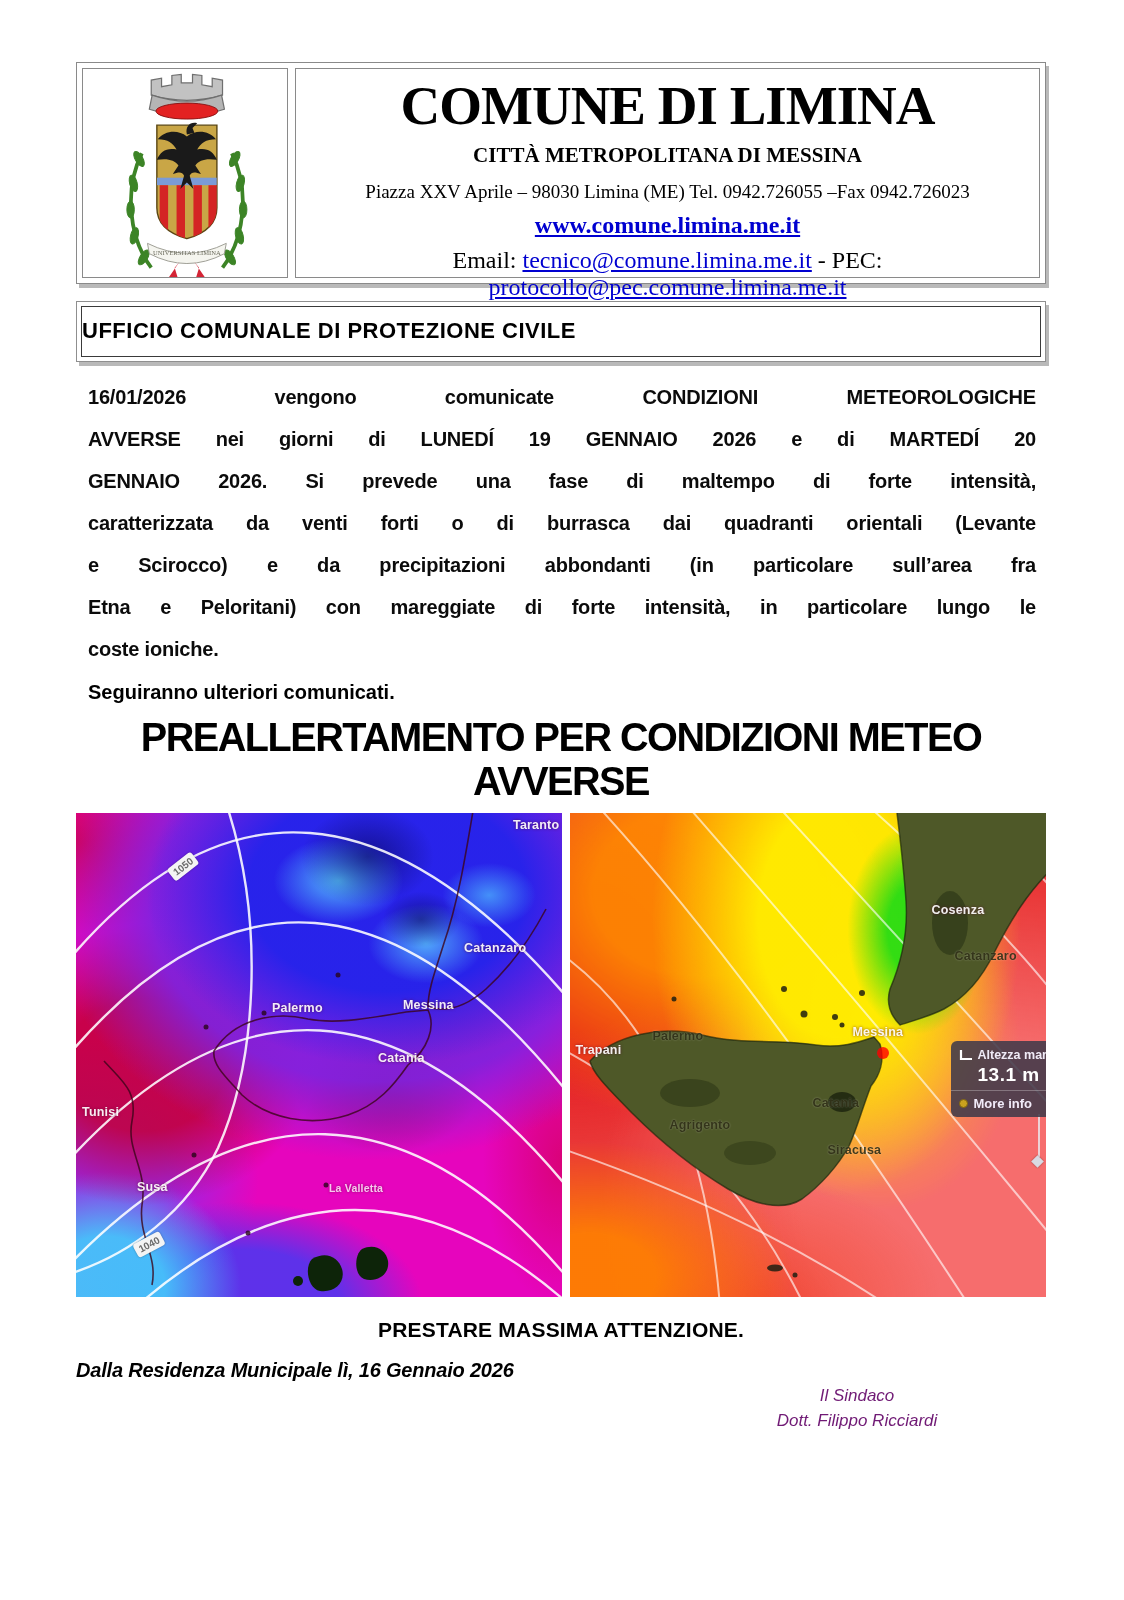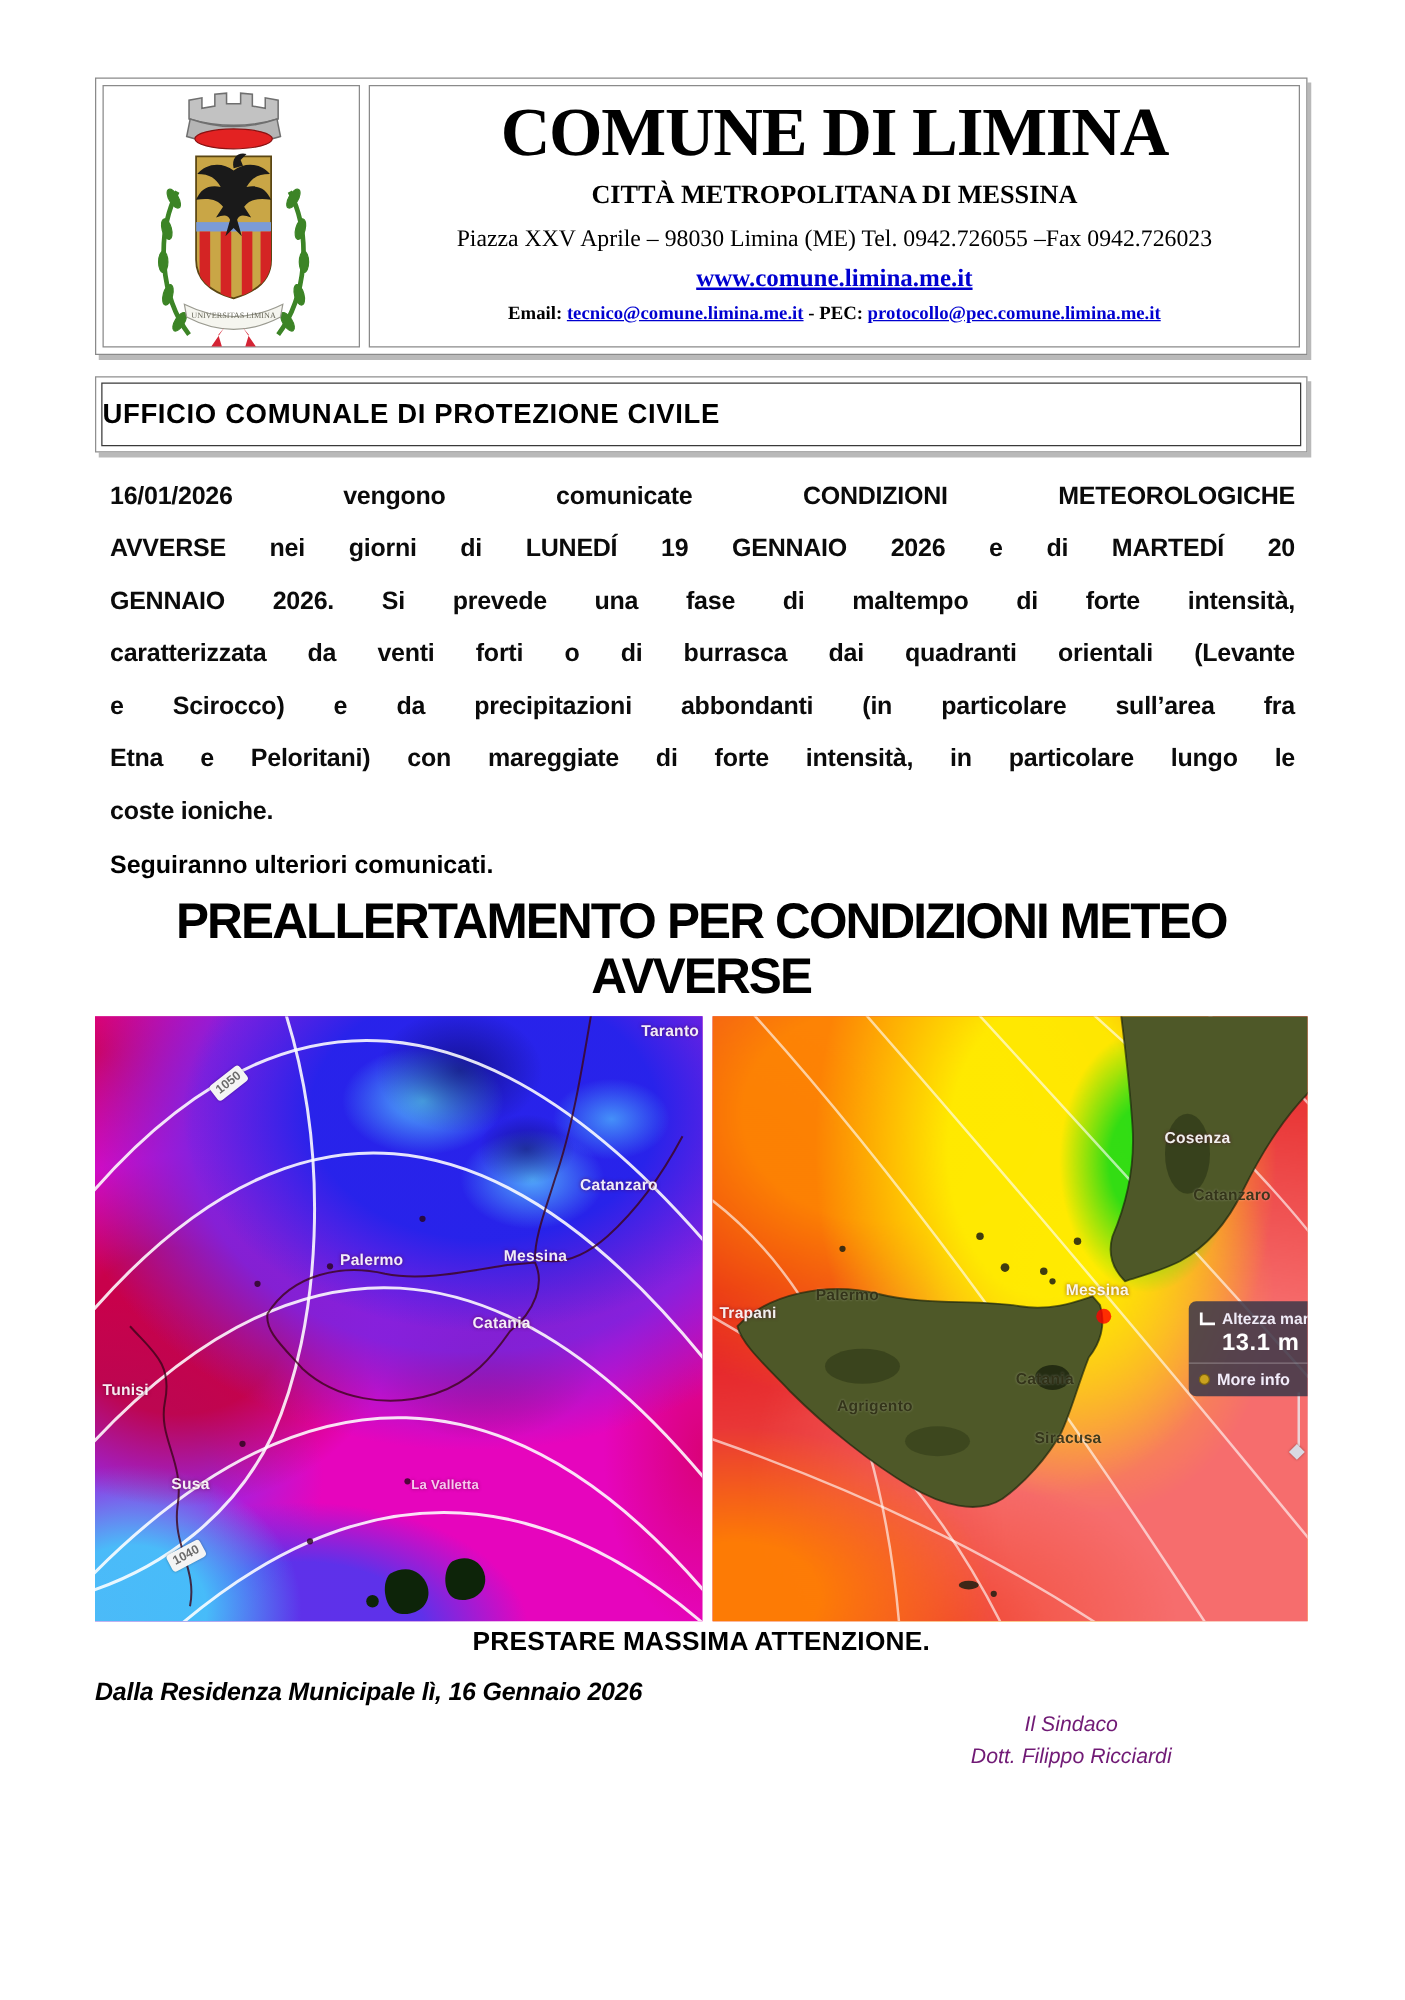--- a/index.html
+++ b/index.html
@@ -12,22 +12,22 @@
   
   .header-table {
     display:flex; gap:7px; border:1px solid #8a8a8a; background:#fff;
     padding:5px; box-shadow:3px 4px 0 #b9b9b9; height:222px;
   }
   .crest-cell { width:206px; border:1px solid #8a8a8a; display:flex; align-items:center; justify-content:center; }
   .head-cell { flex:1; border:1px solid #8a8a8a; text-align:center; padding-top:8px; font-family:"Liberation Serif", serif; }
   .muni-title { font-size:55px; font-weight:700; letter-spacing:-1px; line-height:1.05; }
   .muni-sub { font-size:21px; font-weight:700; margin-top:8px; }
   .muni-addr { font-size:19px; margin-top:13px; }
-  .muni-site { margin-top:9px; font-size:20px; font-weight:700; }
-  .muni-mail { margin-top:8px; font-size:15px; font-weight:700; }
+  .muni-site { margin-top:9px; font-size:24px; font-weight:700; }
+  .muni-mail { margin-top:8px; font-size:24px; font-weight:400; }
   a.bluelink { color:#0000d0; text-decoration:underline; cursor:pointer; }
   
   .obox { border:1px solid #8f8f8f; padding:4px; box-shadow:3px 4px 0 #b9b9b9; background:#fff; }
   .obox-inner { border:1px solid #3a3a3a; }
   .office-box { margin-top:17px; }
   .office-box .obox-inner { padding:11px 0 12px; font-size:22px; font-weight:700; letter-spacing:.5px; }
   .notice-box { margin-top:16px; }
   .notice-box .obox-inner { padding:17px 0 18px; font-size:34px; font-weight:700; letter-spacing:1px; }
   
   .para { margin:14px 10px 0 12px; font-size:20px; font-weight:700; letter-spacing:-.2px; color:#0b0b0b; }
@@ -93,21 +93,21 @@
     background:rgba(64,58,74,.88); color:#fff; padding:7px 8px 6px; z-index:5;
   }
   .tt-row1 { display:flex; align-items:center; gap:5px; font-size:12.5px; font-weight:700; color:#efeaf6; white-space:nowrap; overflow:hidden; }
   .tt-val { font-size:19px; font-weight:700; margin:2px 0 4px 19px; letter-spacing:.5px; }
   .tt-div { border-top:1px solid rgba(255,255,255,.28); margin:0 -8px 5px; }
   .tt-row3 { display:flex; align-items:center; gap:6px; font-size:13px; font-weight:700; color:#f2ecfa; white-space:nowrap; }
   .tt-dot { width:9px; height:9px; border-radius:50%; background:#caa21e; border:1px solid #7e6410; flex:0 0 auto; }
   .tt-line { position:absolute; left:468px; top:301px; width:2px; height:43px; background:rgba(235,235,240,.8); }
   .tt-diamond { position:absolute; left:463px; top:344px; width:9px; height:9px; background:#d9d9e2; transform:rotate(45deg); box-shadow:0 0 2px rgba(0,0,0,.4); }
   
-  .warning { margin-top:5px; text-align:center; font-size:21px; font-weight:700; letter-spacing:.2px; }
+  .warning { margin-top:21px; text-align:center; font-size:21px; font-weight:700; letter-spacing:.2px; }
   .dateline { margin-top:17px; font-size:20px; font-weight:700; font-style:italic; letter-spacing:-.2px; }
   .sigblock { margin-left:656px; margin-top:2px; width:250px; text-align:center; font-style:italic; font-weight:400; font-size:17px; line-height:1.45; color:#701a75; }
 </style>
 </head>
 <body>
 
 <div class="page">
 
   <div class="header-table">
     <div class="crest-cell">

